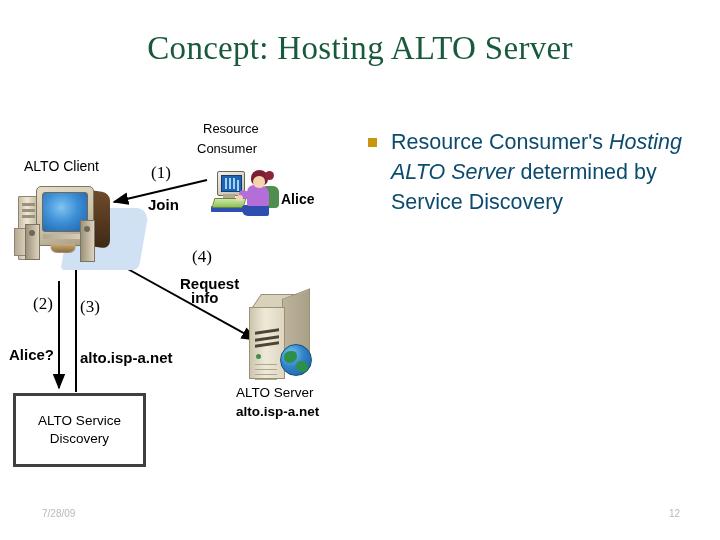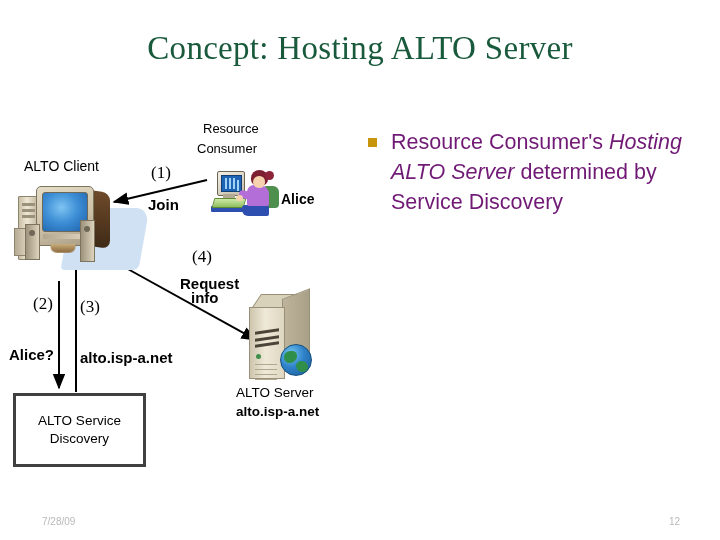--- a/index.html
+++ b/index.html
@@ -199,25 +199,25 @@
 
   
   svg.arrows{position:absolute;left:0;top:0;width:720px;height:540px;}
 
   
   .bullets{position:absolute;left:368px;top:128px;width:340px;}
   .bi{position:relative;display:flex;margin-bottom:2px;}
   .bi .mk{
     width:9px;height:9px;background:#c8960c;flex:0 0 9px;margin-top:10px;margin-right:14px;
   }
-  .bi .tx{font-size:21.5px;line-height:1.39;color:#701a75;}
+  .bi .tx{font-size:21.5px;line-height:1.39;color:#0c4a6e;}
   .bi .tx i{font-style:italic;}
 
   
-  .foot{position:absolute;top:508px;font-size:10px;color:#b9b9b9;margin-top:8px;}
+  .foot{position:absolute;top:508px;font-size:10px;color:#b9b9b9;}
   .foot.l{left:42px;}
   .foot.c{left:0;width:720px;text-align:center;}
   .foot.r{left:0;width:680px;text-align:right;}
 </style>
 </head>
 <body>
 
 <div id="slide">
 
   <div class="title">Concept: Hosting ALTO Server</div>

